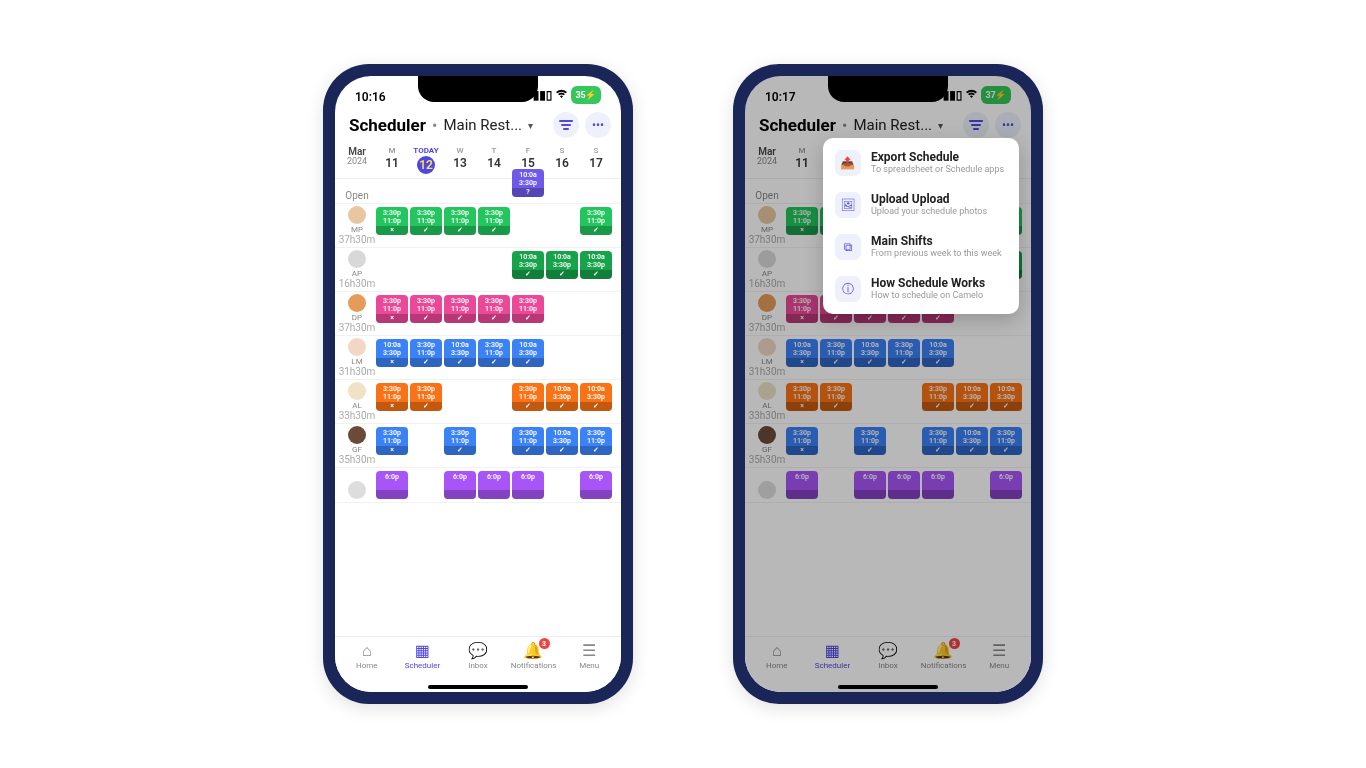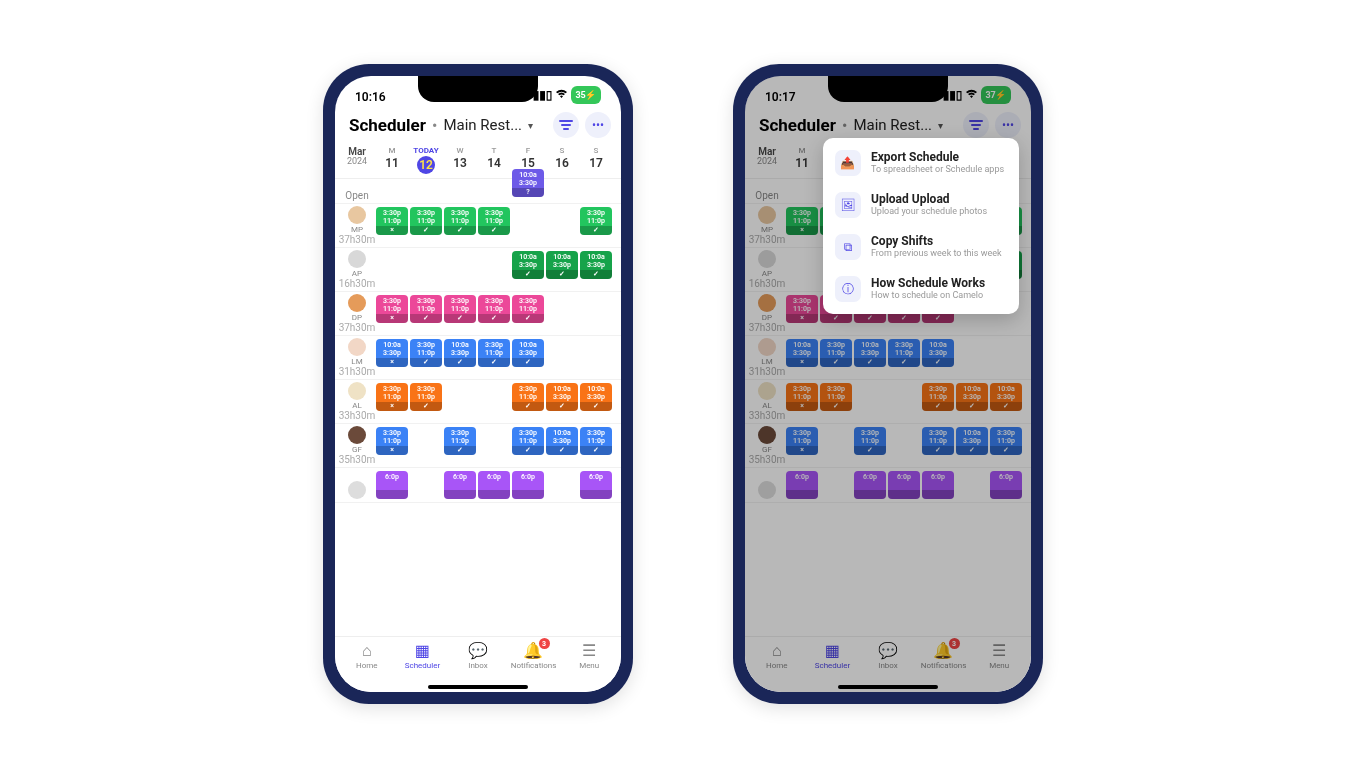--- a/index.html
+++ b/index.html
@@ -894,21 +894,21 @@
         <div class="menu-item">
           <div class="mi-icon">🖼</div>
           <div>
             <div class="mi-title">Upload Upload</div>
             <div class="mi-sub">Upload your schedule photos</div>
           </div>
         </div>
         <div class="menu-item">
           <div class="mi-icon">⧉</div>
           <div>
-            <div class="mi-title">Copy Shifts</div>
+            <div class="mi-title">Main Shifts</div>
             <div class="mi-sub">From previous week to this week</div>
           </div>
         </div>
         <div class="menu-item">
           <div class="mi-icon">ⓘ</div>
           <div>
             <div class="mi-title">How Schedule Works</div>
             <div class="mi-sub">How to schedule on Camelo</div>
           </div>
         </div>

